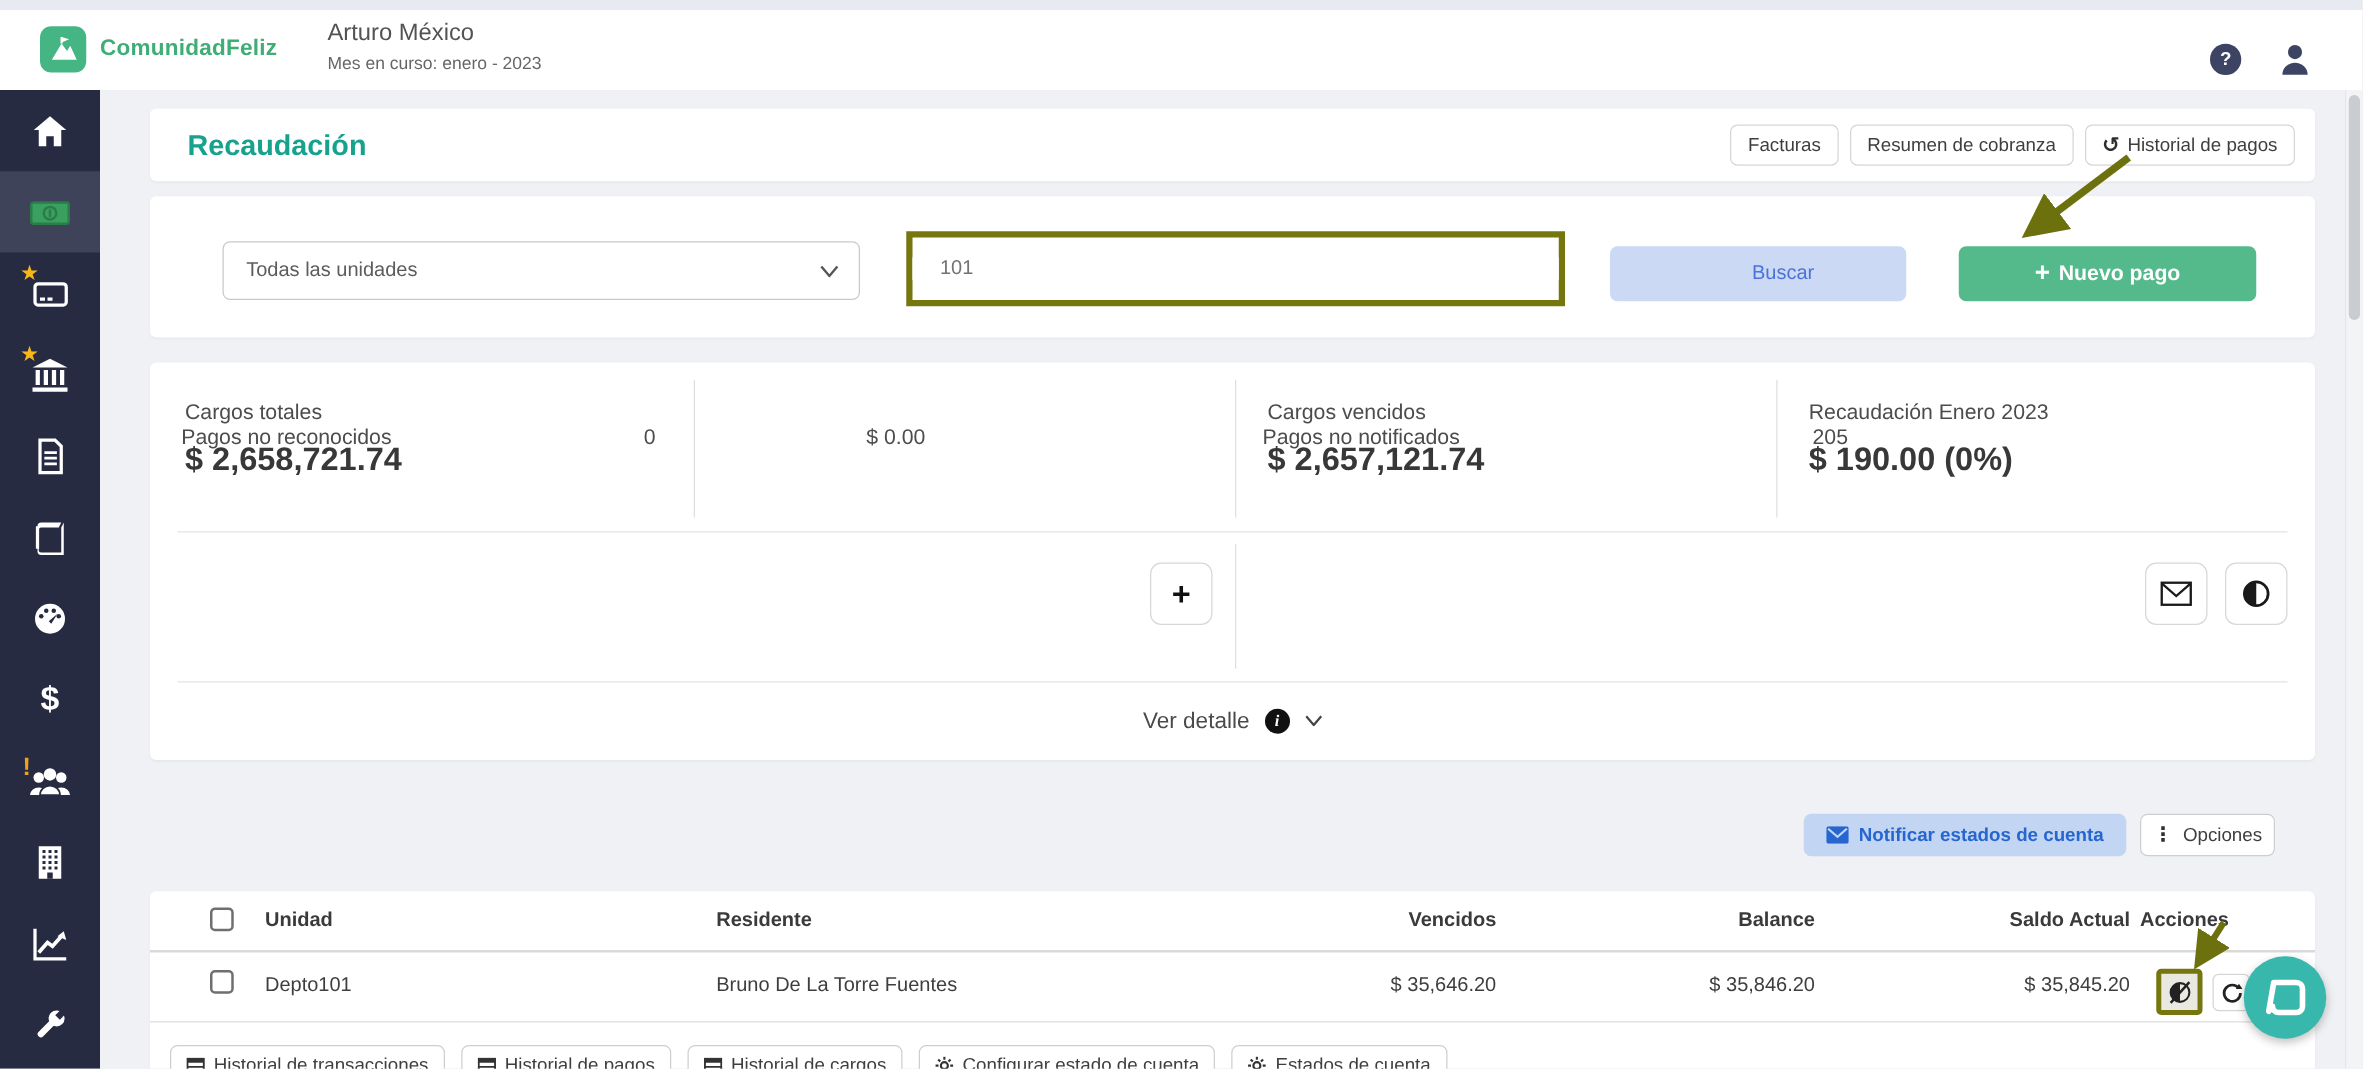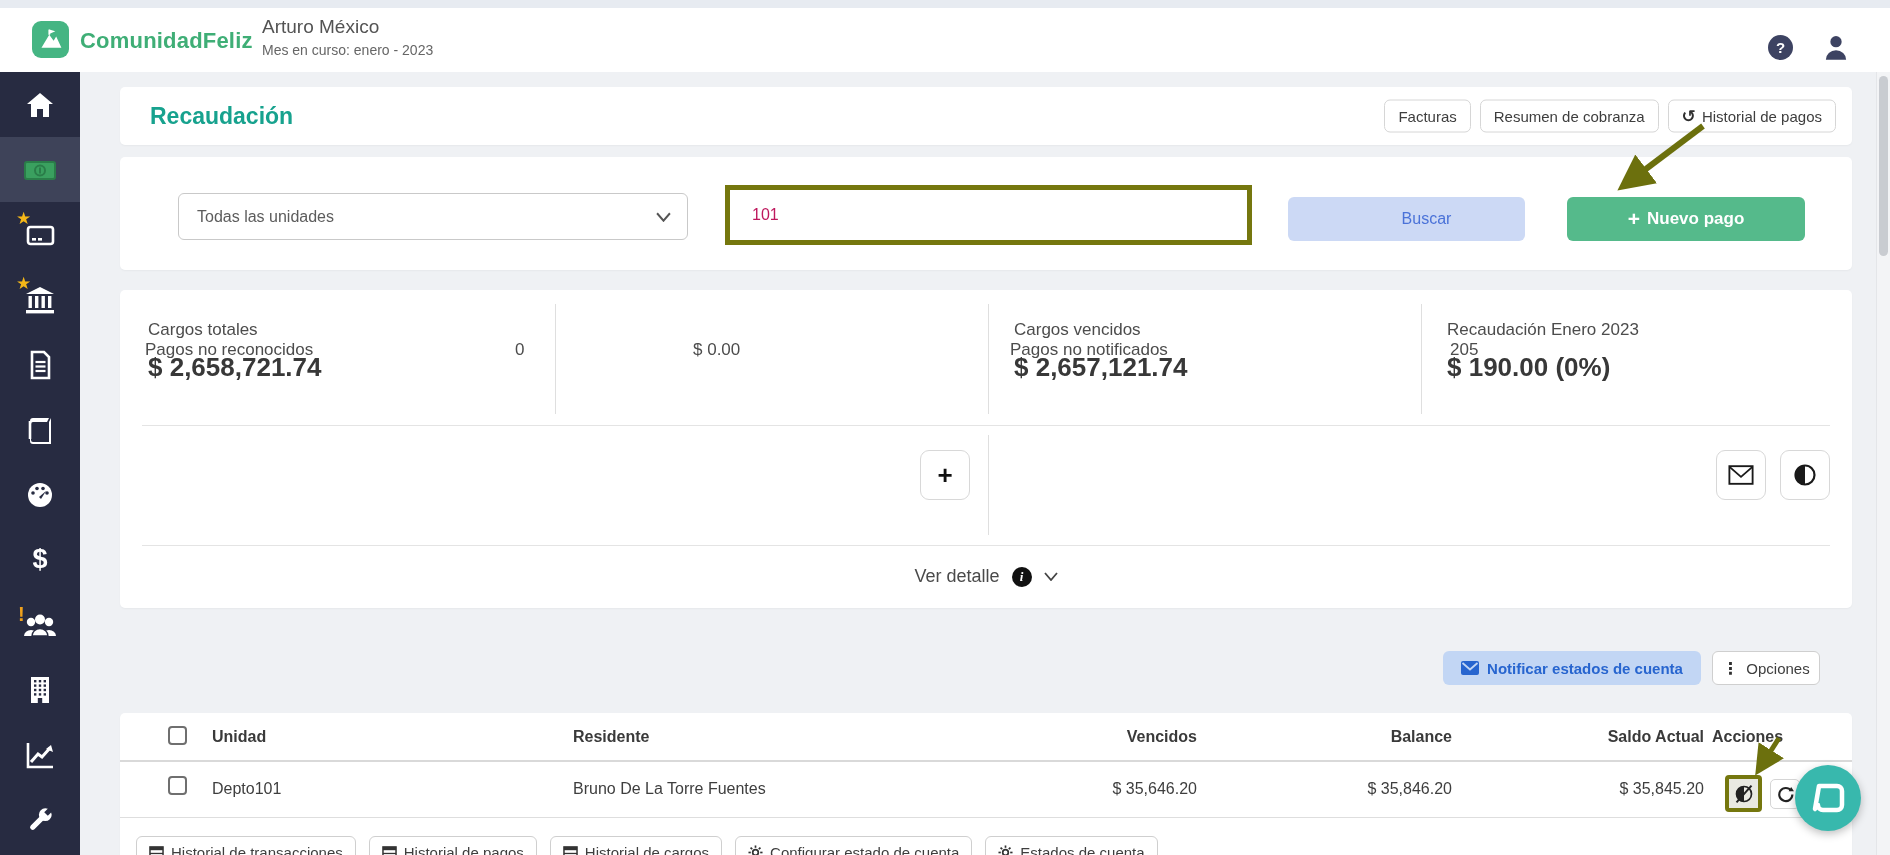--- a/index.html
+++ b/index.html
@@ -4,21 +4,21 @@
 <style>
   * { margin:0; padding:0; box-sizing:border-box; }
   html,body { width:1890px; height:855px; overflow:hidden; }
   body { font-family:"Liberation Sans","DejaVu Sans",sans-serif; background:#eff1f4; position:relative; }
   .abs { position:absolute; }
   
   #topstrip { left:0; top:0; width:1890px; height:8px; background:#e7ebf1; }
   
   #header { left:0; top:8px; width:1890px; height:64px; background:#ffffff; z-index:5; }
   #logo-box { left:32px; top:13px; width:37px; height:37px; border-radius:9px; background:#45b583; display:flex; align-items:center; justify-content:center; }
-  #brand { left:80px; top:20px; font-size:22px; font-weight:bold; color:#3fae76; letter-spacing:.2px; }
+  #brand { left:80px; top:20px; font-size:18px; font-weight:bold; color:#3fae76; letter-spacing:.2px; }
   #hdr-title { left:262px; top:8px; font-size:19px; color:#535353; }
   #hdr-sub { left:262px; top:34px; font-size:14px; color:#666; }
   #hdr-search { left:1477px; top:10px; width:256px; height:43px; border:1px solid #dcdcdc; border-radius:22px; background:#fff; display:flex; align-items:center; padding:0 14px 0 20px; }
   #hdr-search input { border:none; outline:none; flex:1; font-size:16px; color:#555; font-family:inherit; background:transparent; }
   #hdr-search input::placeholder { color:#9aa0ab; }
   #help-circle { left:1768px; top:27px; width:25px; height:25px; border-radius:50%; background:#3d4362; color:#fff; font-size:15px; font-weight:bold; display:flex; align-items:center; justify-content:center; }
   
   #sidebar { left:0; top:72px; width:80px; height:783px; background:#272b41; z-index:4; }
   .sb-item { width:80px; height:65px; display:flex; align-items:center; justify-content:center; position:relative; cursor:pointer; }
   .sb-item.active { background:#3e4359; }
@@ -29,21 +29,21 @@
   .card { background:#fff; border-radius:5px; box-shadow:0 1px 2px rgba(0,0,0,.04); }
   #title-card { left:120px; top:87px; width:1732px; height:58px; display:flex; align-items:center; }
   #page-title { margin-left:30px; font-size:23px; font-weight:bold; color:#17a28e; }
   #top-tabs { position:absolute; right:16px; top:50%; transform:translateY(-50%); display:flex; gap:9px; }
   .top-tab { border:1px solid #d6d6d6; border-radius:6px; background:#fff; padding:7px 13px; font-size:15px; color:#3e3e3e; display:flex; align-items:center; gap:6px; cursor:pointer; white-space:nowrap; }
   .hist-glyph { font-size:17px; font-weight:bold; color:#2f2f2f; line-height:1; }
   #filter-card { left:120px; top:157px; width:1732px; height:113px; }
   #unit-select { position:absolute; left:58px; top:36px; width:510px; height:47px; border:1px solid #c9c9c9; border-radius:6px; background:#fff; display:flex; align-items:center; padding:0 16px 0 18px; font-size:16px; color:#5c5c5c; cursor:pointer; }
   #unit-select .grow { flex:1; }
   #highlight-box { position:absolute; left:605px; top:28px; width:527px; height:60px; border:5px solid #75770e; background:#fff; display:flex; align-items:center; }
-  #highlight-box input { border:none; outline:none; width:100%; font-size:16px; color:#be185d; padding-left:22px; font-family:inherit; }
+  #highlight-box input { border:none; outline:none; width:100%; font-size:16px; color:#737373; padding-left:22px; font-family:inherit; }
   #buscar-btn { position:absolute; left:1168px; top:40px; width:237px; height:44px; background:#ccd9f5; border:none; border-radius:6px; color:#4a72d8; font-size:16px; font-family:inherit; cursor:pointer;padding-left:40px; }
   #nuevo-btn { position:absolute; left:1447px; top:40px; width:238px; height:44px; background:#55ba8b; border:none; border-radius:6px; color:#fff; font-size:17px; font-weight:bold; font-family:inherit; cursor:pointer; display:flex; align-items:center; justify-content:center; gap:7px; }
   #nuevo-btn .plus { font-size:21px; font-weight:bold; }
   
   #stats-card { left:120px; top:290px; width:1732px; height:318px; }
   .stat-col { position:absolute; top:0; width:433px; height:135px; }
   .stat-col .lbl { position:absolute; left:28px; top:30px; font-size:17px; color:#4c4c4c; }
   .stat-col .val { position:absolute; left:28px; top:62px; font-size:26px; font-weight:bold; color:#383838; }
   .vdiv { position:absolute; top:14px; height:110px; width:0; border-left:1px solid #dfdfdf; }
   .hdiv { position:absolute; left:22px; right:22px; height:0; border-top:1px solid #e4e4e4; }

